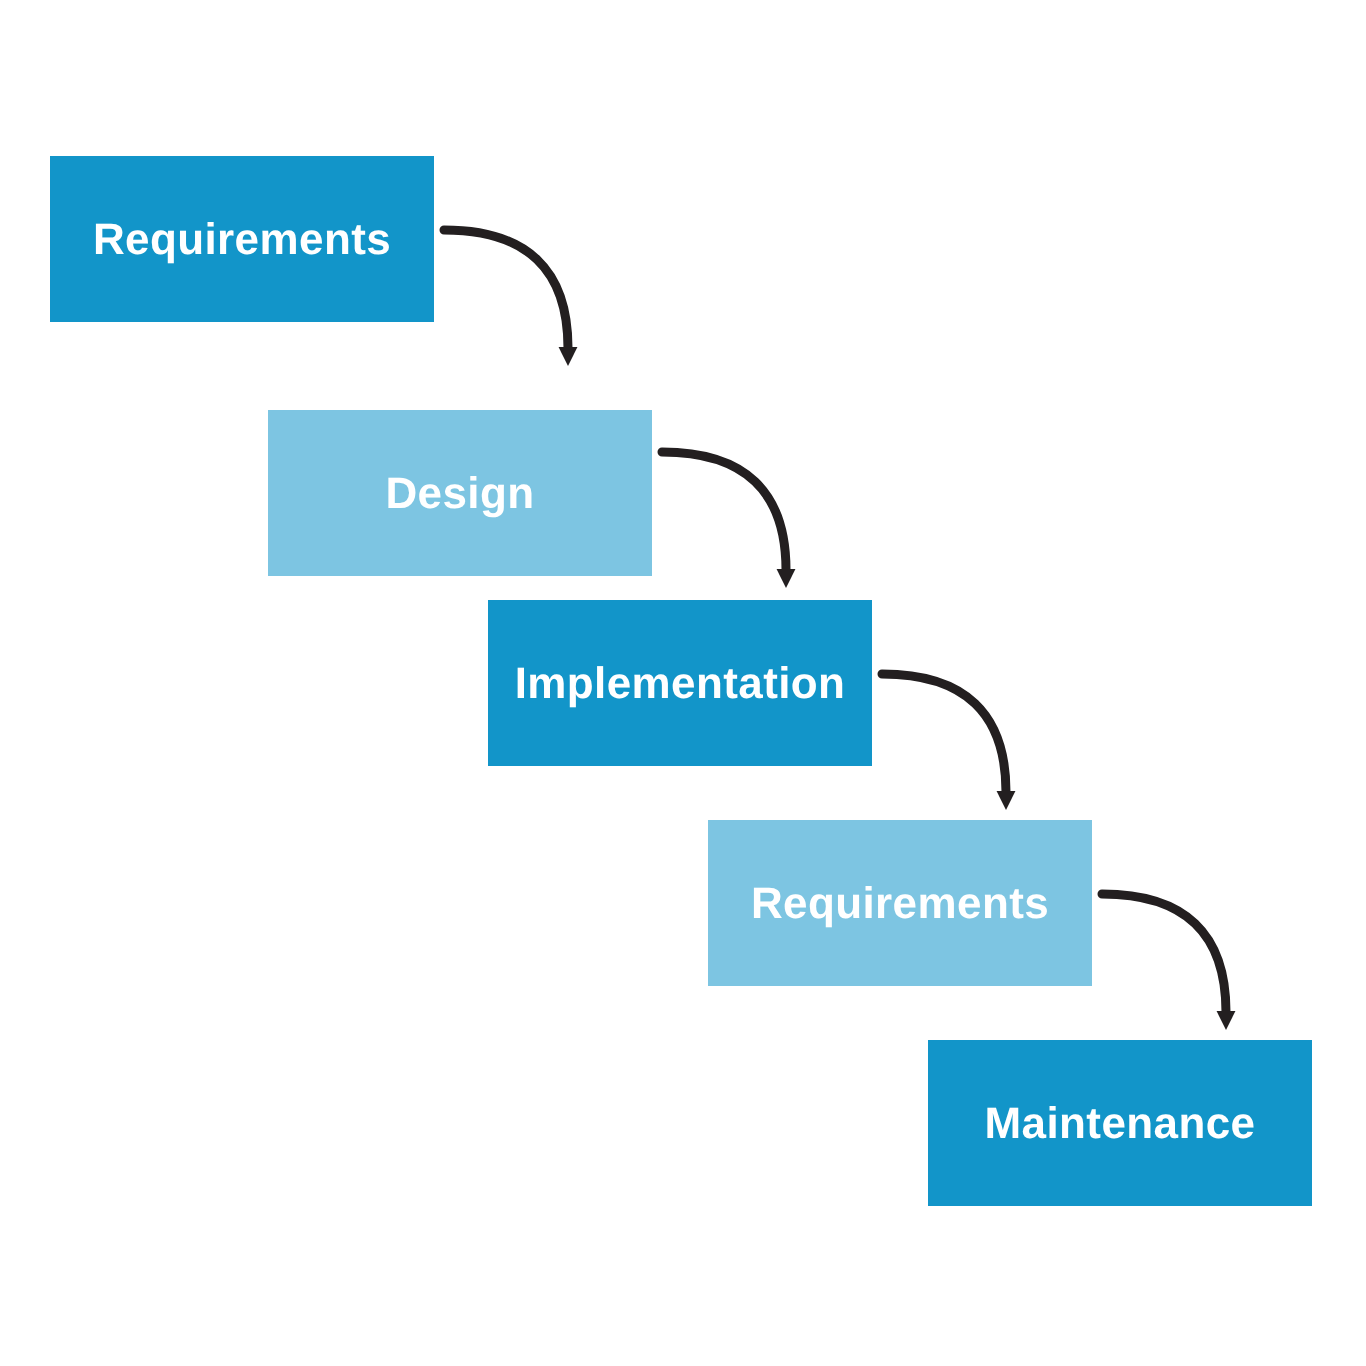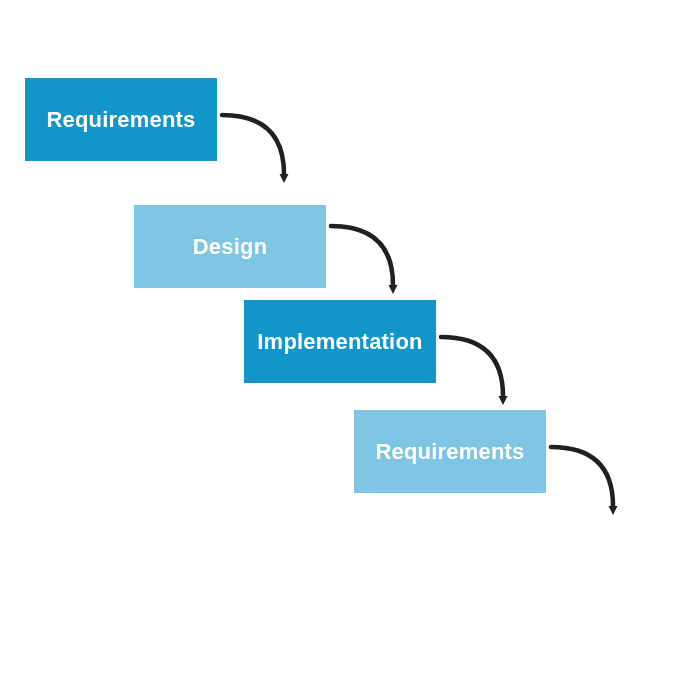--- a/index.html
+++ b/index.html
@@ -82,14 +82,17 @@
   </div>
   <div class="step s1 light">
     <span>Design</span>
   </div>
   <div class="step s2 dark">
     <span>Implementation</span>
   </div>
   <div class="step s3 light">
     <span>Requirements</span>
   </div>
+  <div class="step s4 dark">
+    <span>Maintenance</span>
+  </div>
 
 </div>
 
 </body></html>

